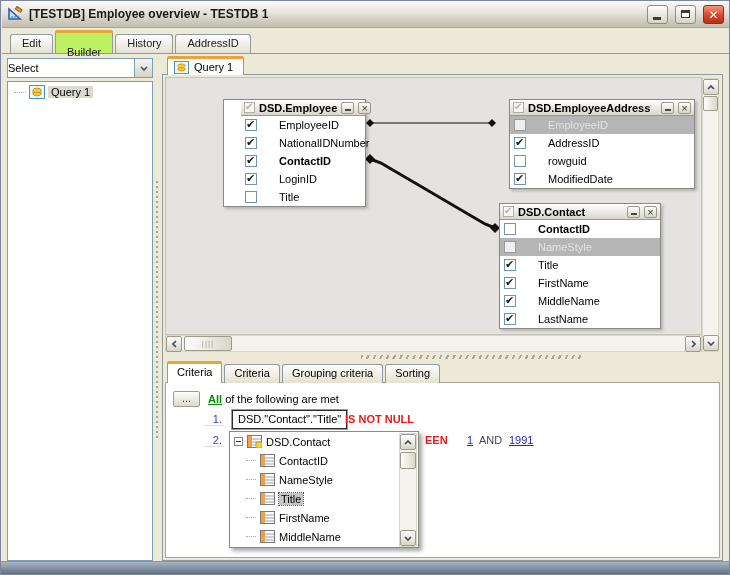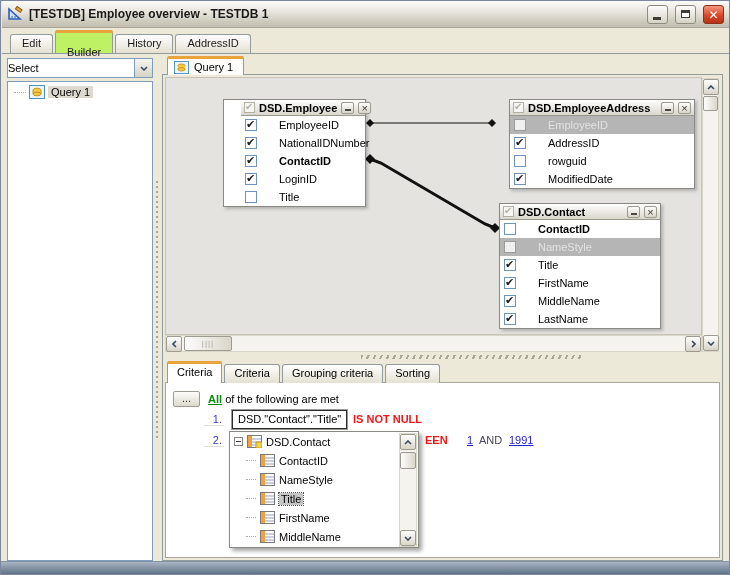--- a/index.html
+++ b/index.html
@@ -371,21 +371,21 @@
   <div class="critpanel"></div>
 
   <div class="morebtn">...</div>
   <div class="allrow">
     <span class="all-link">All</span>
     <span>of the following are met</span>
   </div>
 
   <span class="rownum" style="left:203px;top:412px;">1.</span>
   <span class="fieldbox">DSD."Contact"."Title"</span>
-  <span class="op-red" style="position:absolute;left:352px;top:412px;">IS NOT NULL</span>
+  <span class="op-red" style="position:absolute;left:344px;top:412px;">IS NOT NULL</span>
 
   <span class="rownum" style="left:203px;top:433px;">2.</span>
   <span class="op-red" style="position:absolute;left:424px;top:433px;">EEN</span>
   <span class="val-link" style="position:absolute;left:466px;top:433px;">1</span>
   <span class="conj" style="position:absolute;left:478px;top:433px;">AND</span>
   <span class="val-link" style="position:absolute;left:508px;top:433px;">1991</span>
 
   <div class="fdrop">
     <div class="titem">
       <span class="expander"></span>

